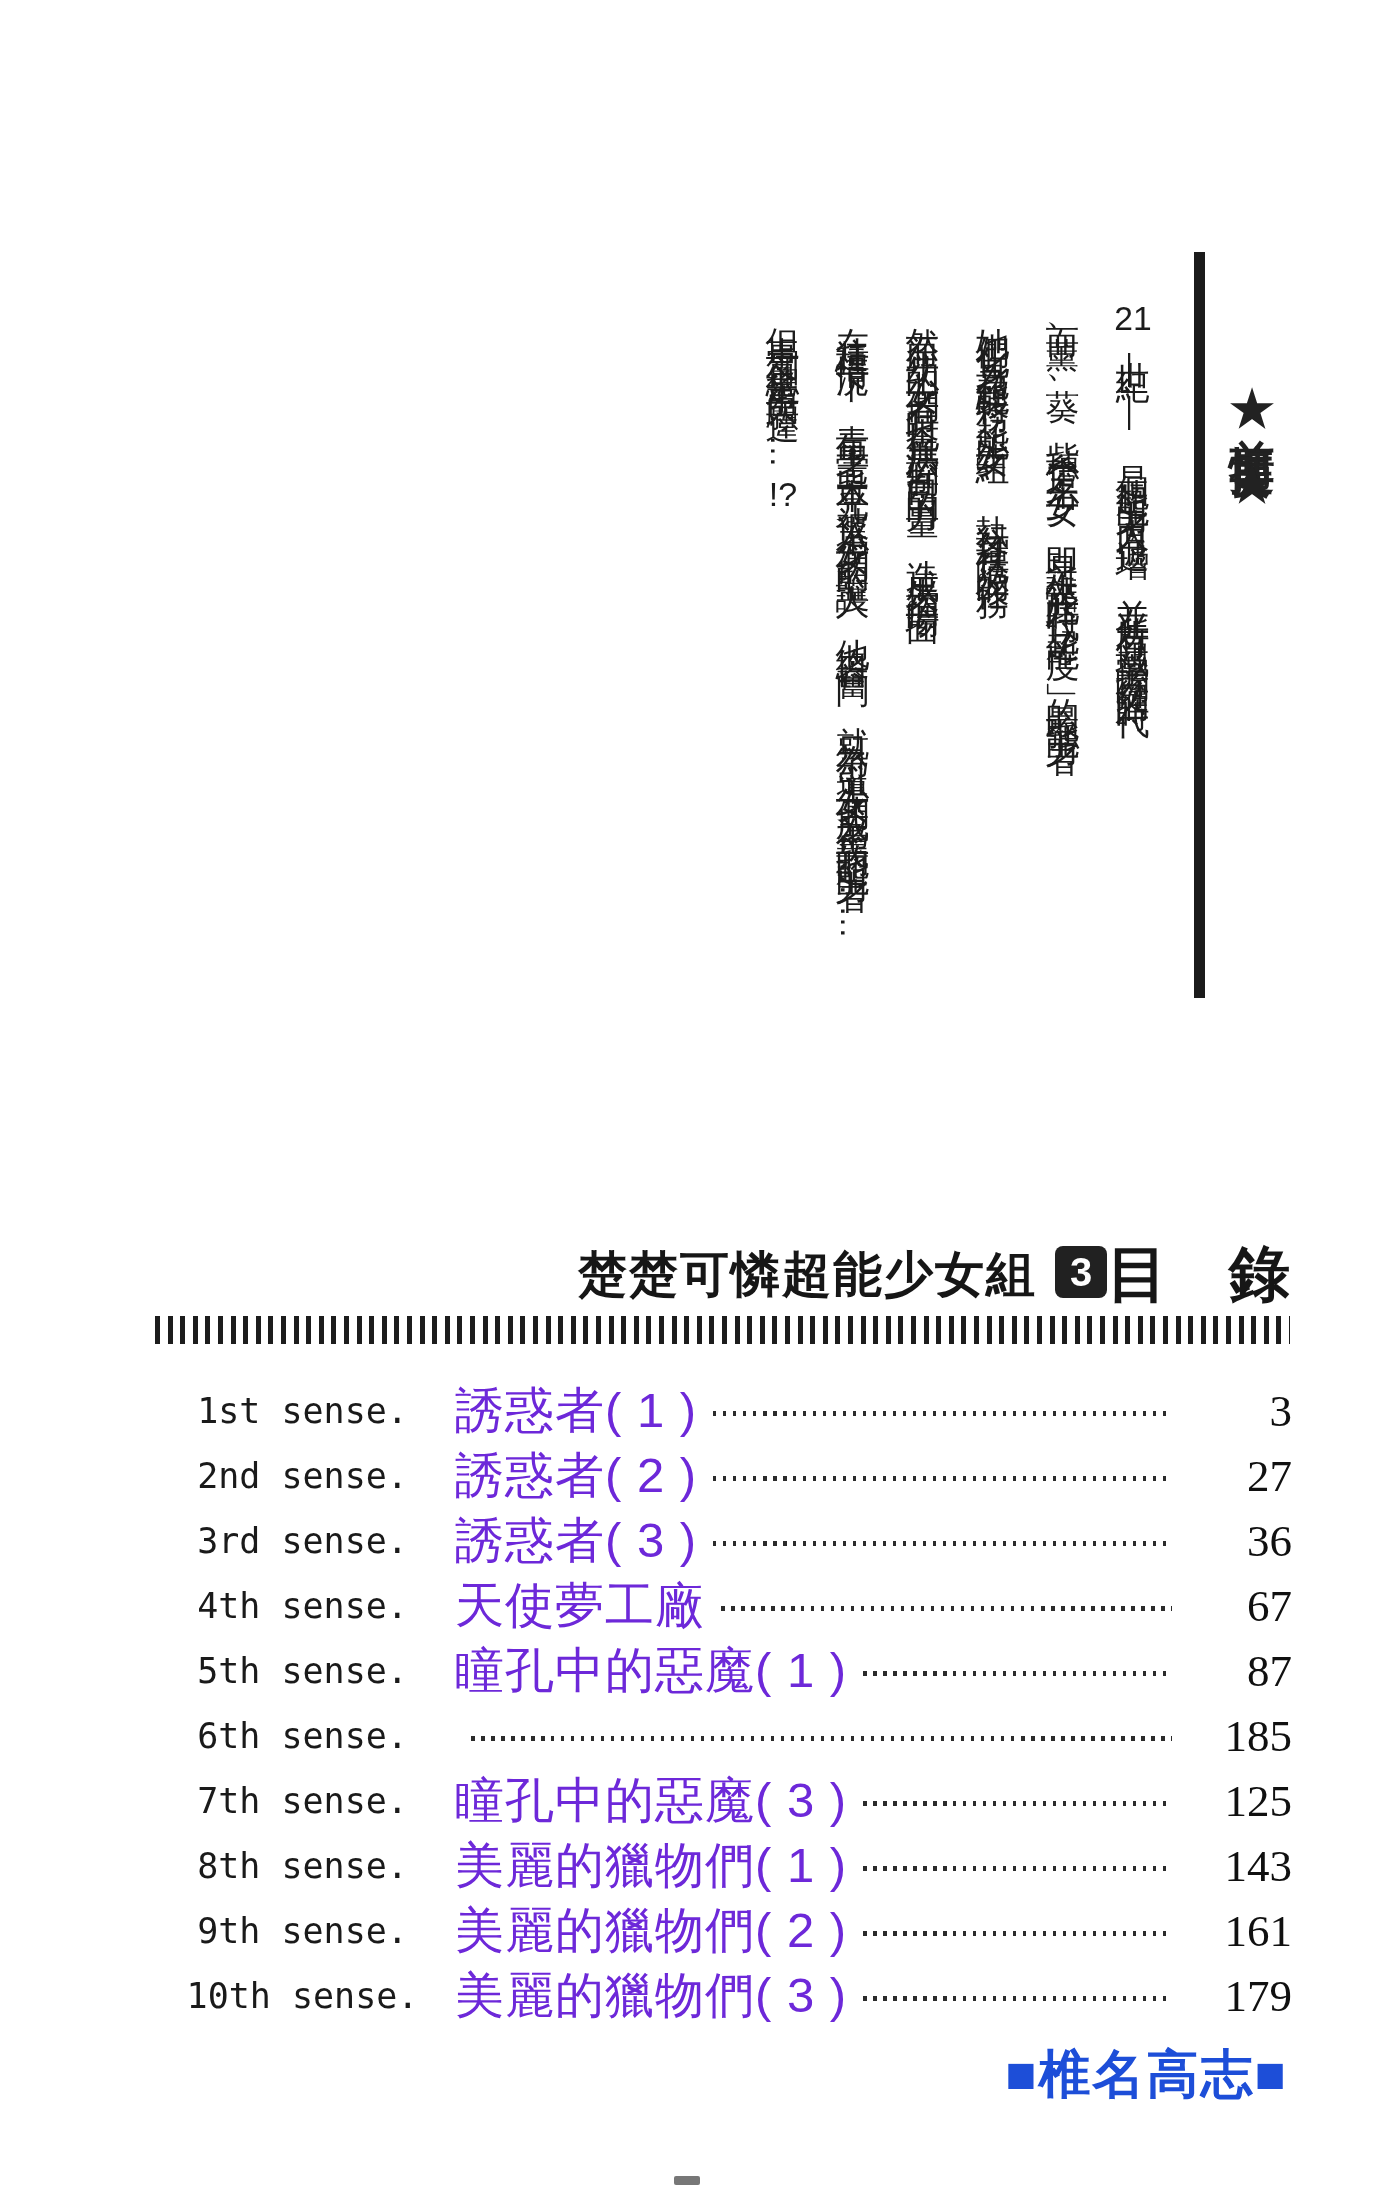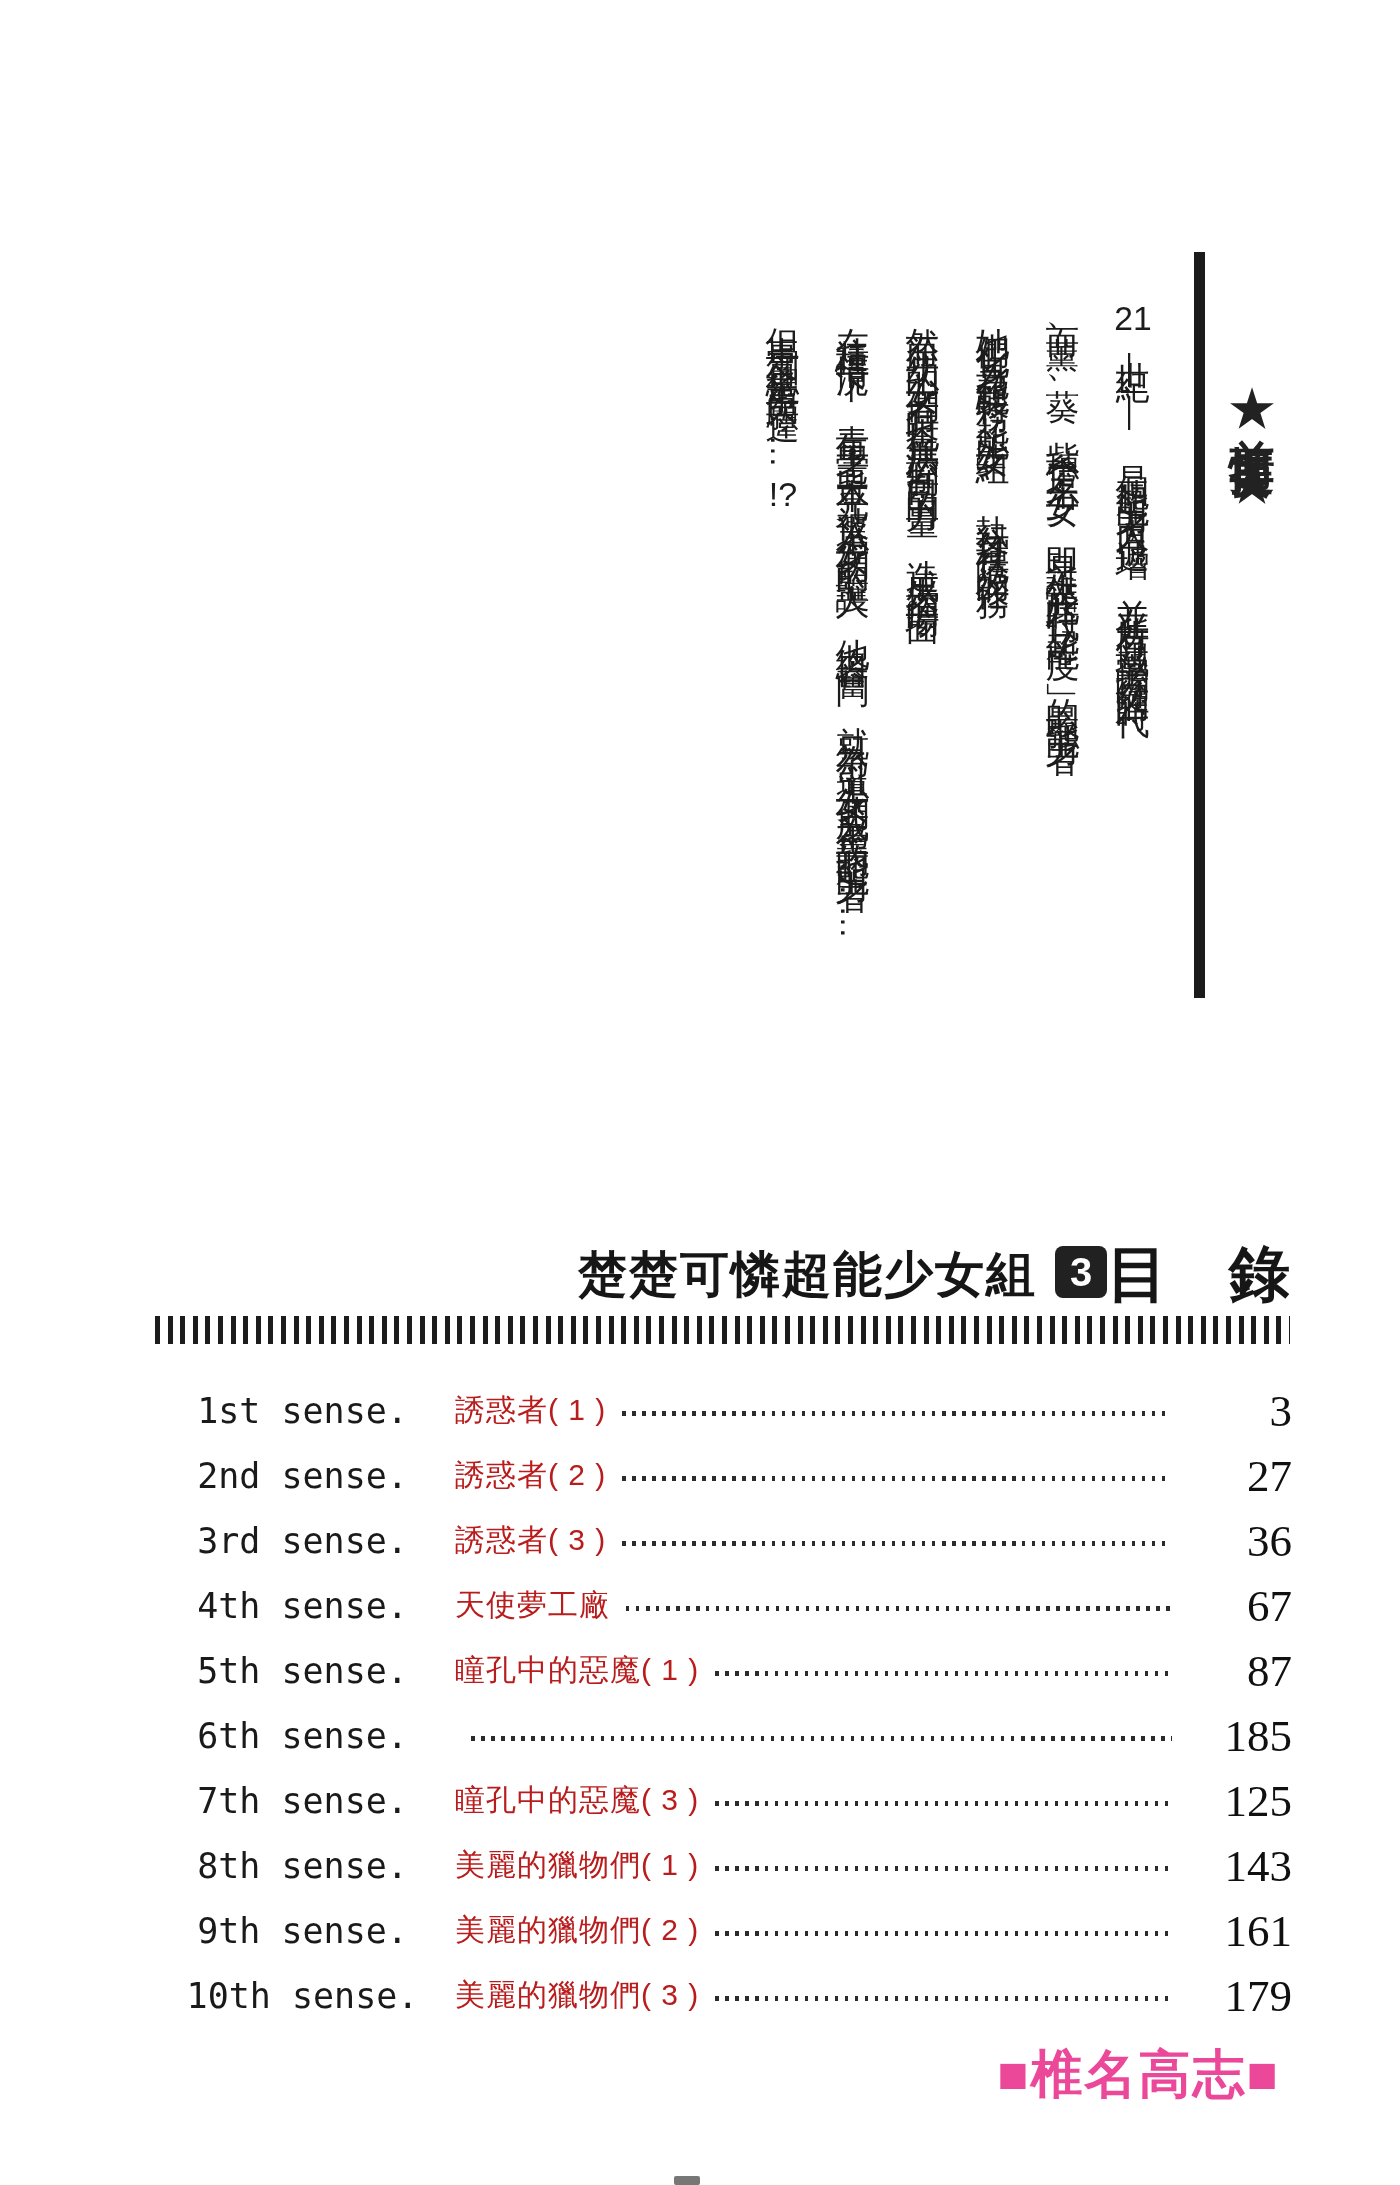--- a/index.html
+++ b/index.html
@@ -119,22 +119,22 @@
   .chapter-label {
     width: 305px;
     flex: 0 0 305px;
     font-family: "DejaVu Sans Mono", monospace;
     font-size: 35px;
     color: #1a1a1a;
     white-space: nowrap;
     text-align: center;
   }
   .chapter-title {
-    font-size: 30px;
-    color: #b91c1c;
+    font-size: 49px;
+    color: #6d28d9;
     white-space: nowrap;
     letter-spacing: 1px;
   }
   .dot-leader {
     flex: 1 1 auto;
     height: 5px;
     margin: 0 10px 0 16px;
     align-self: center;
     transform: translateY(3px);
     background: repeating-linear-gradient(to right, #2b2b2b 0px, #2b2b2b 3.5px, transparent 3.5px, transparent 10px);
@@ -145,24 +145,24 @@
     text-align: right;
     font-family: "Liberation Serif", serif;
     font-size: 45px;
     color: #101010;
   }
 
   
   .author-credit {
     position: absolute;
     top: 2040px;
-    right: 120px;
+    right: 112px;
     font-size: 52px;
     font-weight: bold;
-    color: #ec4899;
+    color: #1d4ed8;
     letter-spacing: 2px;
     white-space: nowrap;
     margin-left: 22px;
   }
 
   
   .page-bottom-artifact {
     position: absolute;
     left: 674px;
     top: 2176px;

